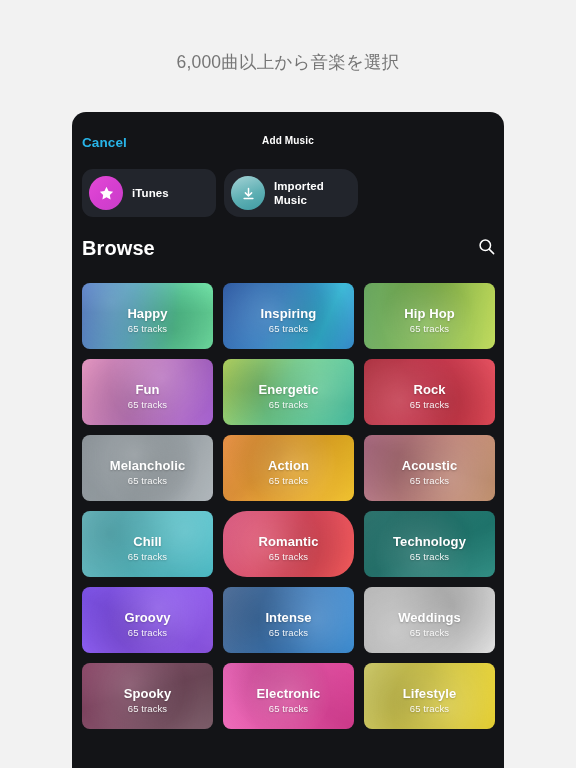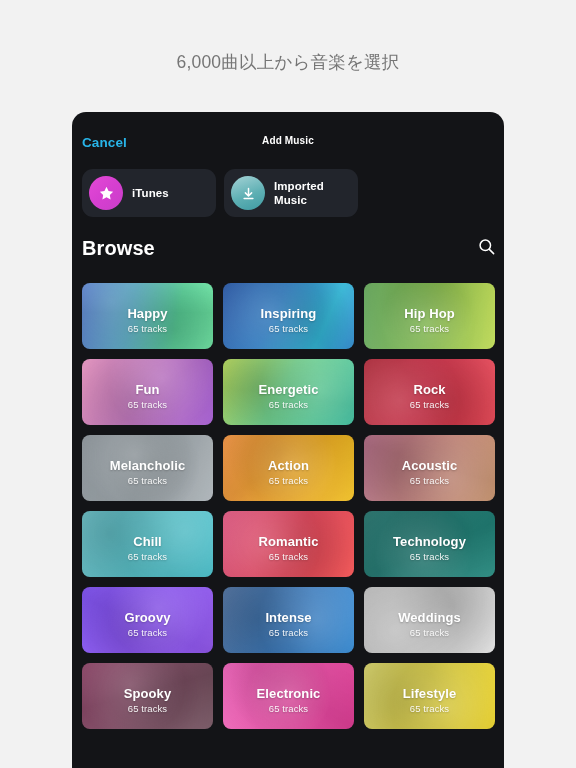--- a/index.html
+++ b/index.html
@@ -74,21 +74,21 @@
   }
   .source-btn {
     display: flex;
     align-items: center;
     background: #22252c;
     border-radius: 11px;
     height: 48px;
     padding: 0 12px 0 7px;
   }
   .source-btn.itunes { width: 134px; text-align: right; }
-  .source-btn.imported { width: 134px; }
+  .source-btn.imported { width: 134px; border-radius: 16px; }
 
   .source-icon {
     width: 34px;
     height: 34px;
     border-radius: 50%;
     flex: 0 0 34px;
     display: flex;
     align-items: center;
     justify-content: center;
     margin-right: 9px;
@@ -257,21 +257,21 @@
       <div class="tile" style="background: linear-gradient(110deg, rgb(176, 106, 132) 0%, rgb(192, 127, 120) 50%, rgb(208, 154, 114) 100%);">
         <div class="tex" style="background: radial-gradient(circle at 66% 64%, rgba(255, 255, 255, 0.55), rgba(255, 255, 255, 0) 58%), radial-gradient(circle at 32% 53%, rgba(0, 0, 0, 0.5), rgba(0, 0, 0, 0) 60%), linear-gradient(16deg, rgba(255, 255, 255, 0.22), rgba(0, 0, 0, 0.25) 55%, rgba(255, 255, 255, 0.15)), linear-gradient(304deg, rgba(0, 0, 0, 0.2), rgba(255, 255, 255, 0.18));"></div>
         <div class="name">Acoustic</div>
         <div class="tracks">65 tracks</div>
       </div>
       <div class="tile" style="background: linear-gradient(120deg, rgb(108, 196, 204) 0%, rgb(85, 192, 200) 50%, rgb(63, 188, 200) 100%);">
         <div class="tex" style="background: radial-gradient(circle at 79% 31%, rgba(255, 255, 255, 0.55), rgba(255, 255, 255, 0) 58%), radial-gradient(circle at 21% 34%, rgba(0, 0, 0, 0.5), rgba(0, 0, 0, 0) 60%), linear-gradient(63deg, rgba(255, 255, 255, 0.22), rgba(0, 0, 0, 0.25) 55%, rgba(255, 255, 255, 0.15)), linear-gradient(27deg, rgba(0, 0, 0, 0.2), rgba(255, 255, 255, 0.18));"></div>
         <div class="name">Chill</div>
         <div class="tracks">65 tracks</div>
       </div>
-      <div class="tile" style="background: linear-gradient(115deg, rgb(224, 83, 127) 0%, rgb(232, 72, 95) 50%, rgb(239, 74, 74) 100%);">
+      <div class="tile" style="background: linear-gradient(115deg, rgb(224, 83, 127) 0%, rgb(232, 72, 95) 50%, rgb(239, 74, 74) 100%); border-radius: 24px;">
         <div class="tex" style="background: radial-gradient(circle at 32% 48%, rgba(255, 255, 255, 0.55), rgba(255, 255, 255, 0) 58%), radial-gradient(circle at 60% 60%, rgba(0, 0, 0, 0.5), rgba(0, 0, 0, 0) 60%), linear-gradient(110deg, rgba(255, 255, 255, 0.22), rgba(0, 0, 0, 0.25) 55%, rgba(255, 255, 255, 0.15)), linear-gradient(110deg, rgba(0, 0, 0, 0.2), rgba(255, 255, 255, 0.18));"></div>
         <div class="name">Romantic</div>
         <div class="tracks">65 tracks</div>
       </div>
       <div class="tile" style="background: linear-gradient(120deg, rgb(29, 106, 100) 0%, rgb(31, 122, 114) 50%, rgb(34, 135, 124) 100%);">
         <div class="tex" style="background: radial-gradient(circle at 45% 65%, rgba(255, 255, 255, 0.55), rgba(255, 255, 255, 0) 58%), radial-gradient(circle at 49% 41%, rgba(0, 0, 0, 0.5), rgba(0, 0, 0, 0) 60%), linear-gradient(157deg, rgba(255, 255, 255, 0.22), rgba(0, 0, 0, 0.25) 55%, rgba(255, 255, 255, 0.15)), linear-gradient(193deg, rgba(0, 0, 0, 0.2), rgba(255, 255, 255, 0.18));"></div>
         <div class="name">Technology</div>
         <div class="tracks">65 tracks</div>
       </div>
       <div class="tile" style="background: linear-gradient(120deg, rgb(124, 78, 240) 0%, rgb(138, 82, 244) 50%, rgb(154, 94, 248) 100%);">

